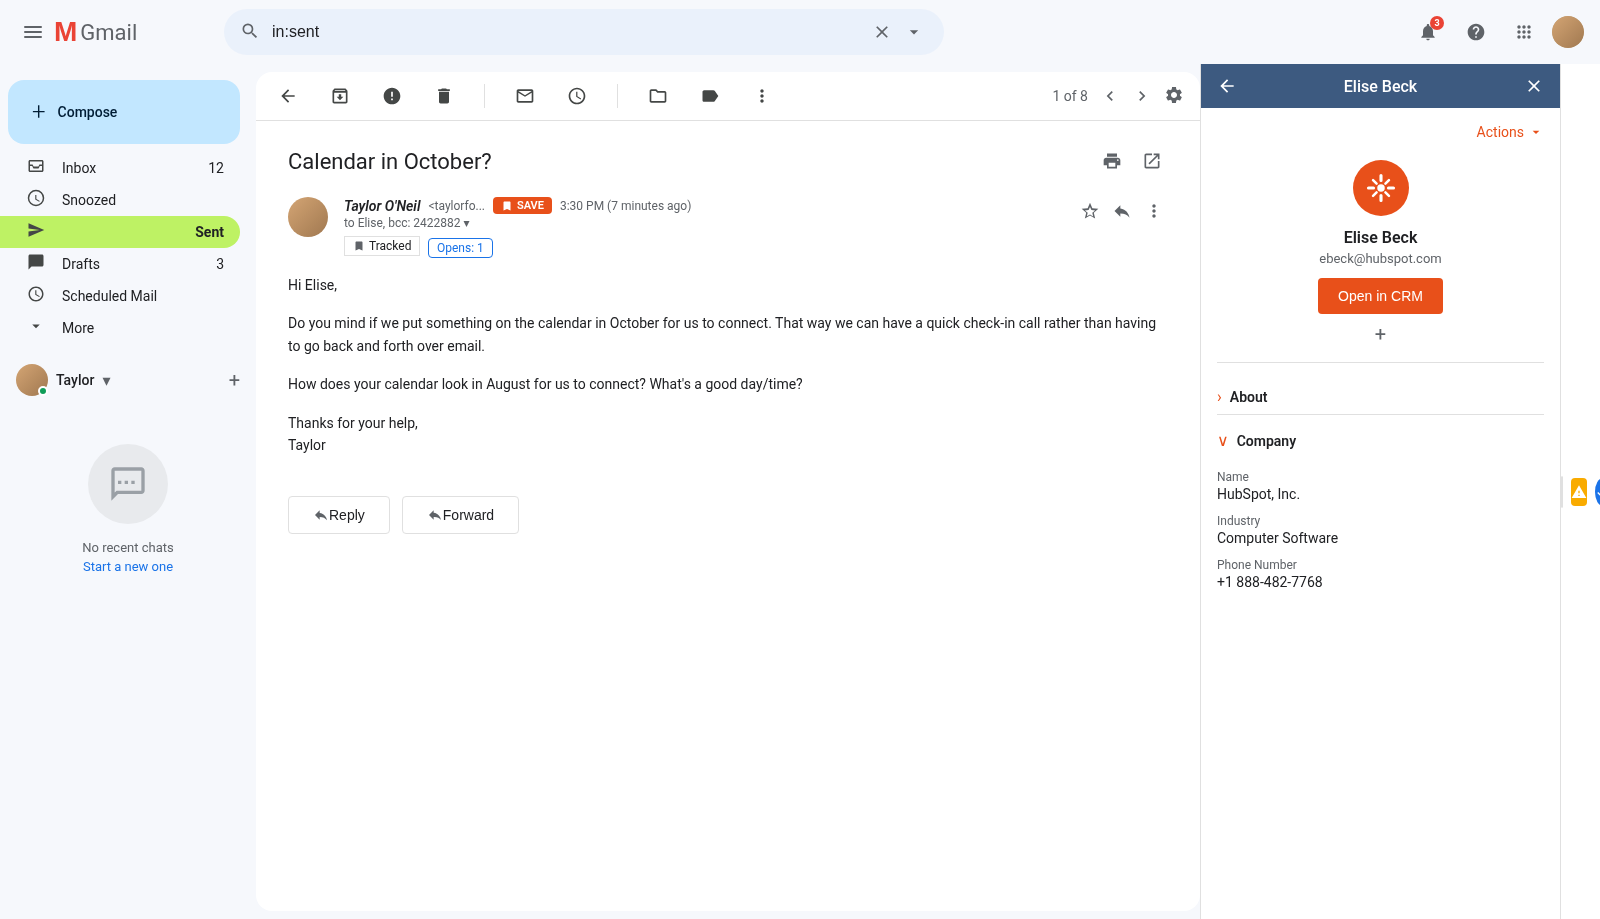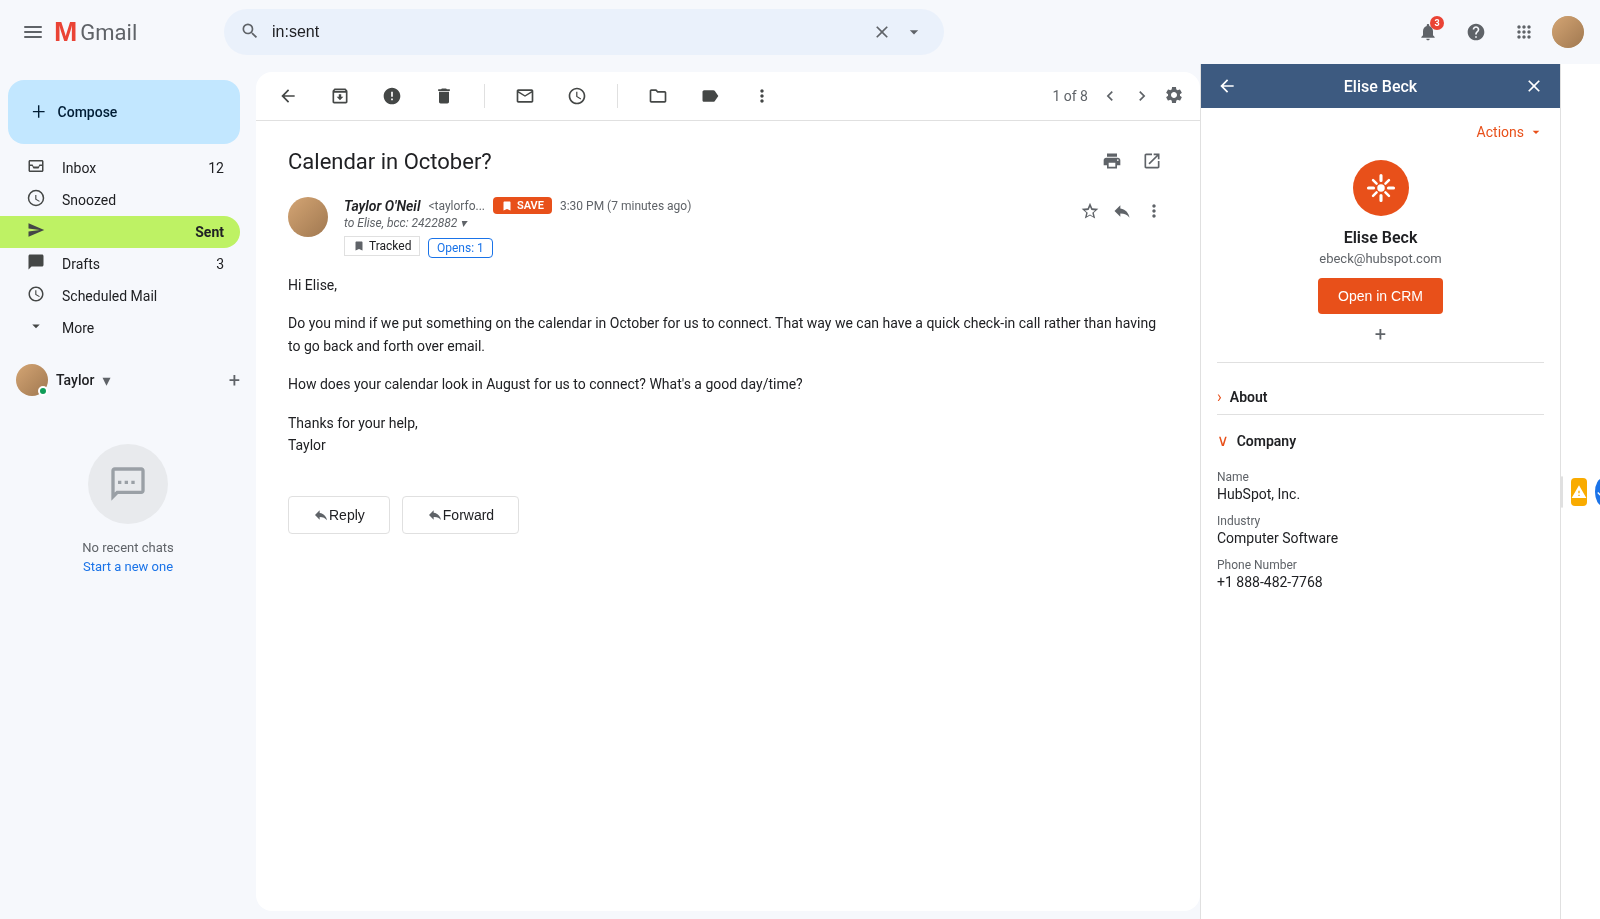--- a/index.html
+++ b/index.html
@@ -61,21 +61,21 @@
     .email-actions-top { display: flex; gap: 8px; }
     .email-action-icon { color: #5f6368; cursor: pointer; padding: 6px; border-radius: 50%; display: flex; }
     .email-header { display: flex; align-items: flex-start; gap: 16px; margin-bottom: 16px; }
     .sender-avatar { width: 40px; height: 40px; border-radius: 50%; background: linear-gradient(135deg, #d4a574, #a07850); flex-shrink: 0; }
     .sender-info { flex: 1; }
     .sender-name-row { display: flex; align-items: center; gap: 8px; flex-wrap: wrap; }
     .sender-name { font-size: 14px; font-weight: 600; color: #202124; font-style: italic; }
     .sender-email-small { font-size: 12px; color: #5f6368; }
     .save-badge { background: #e8501a; color: white; font-size: 11px; font-weight: 600; padding: 2px 8px; border-radius: 4px; display: flex; align-items: center; gap: 4px; }
     .send-time { font-size: 12px; color: #5f6368; }
-    .to-line { font-size: 12px; color: #5f6368; margin-top: 2px; font-style: italic; }
+    .to-line { font-size: 12px; color: #5f6368; margin-top: 2px; }
     .tracked-badge { display: inline-flex; align-items: center; gap: 4px; border: 1px solid #e0e0e0; border-radius: 0; padding: 2px 8px; font-size: 12px; color: #202124; margin-top: 4px; }
     .opens-badge { display: inline-flex; align-items: center; border: 1px solid #1a73e8; border-radius: 4px; padding: 2px 8px; font-size: 12px; color: #1a73e8; margin-top: 8px; margin-left: 4px; }
     .header-icons { display: flex; align-items: center; gap: 4px; }
     .star-icon, .reply-icon, .more-icon { color: #5f6368; cursor: pointer; padding: 4px; border-radius: 50%; display: flex; }
     .email-body { font-size: 14px; line-height: 1.6; color: #202124; }
     .email-body p { margin-bottom: 16px; }
     .reply-buttons { display: flex; gap: 12px; margin-top: 24px; padding-top: 16px; }
     .reply-btn { display: flex; align-items: center; border: 1px solid #e0e0e0; background: white; padding: 10px 24px; border-radius: 4px; cursor: pointer; font-size: 14px; color: #202124; }
 
     

